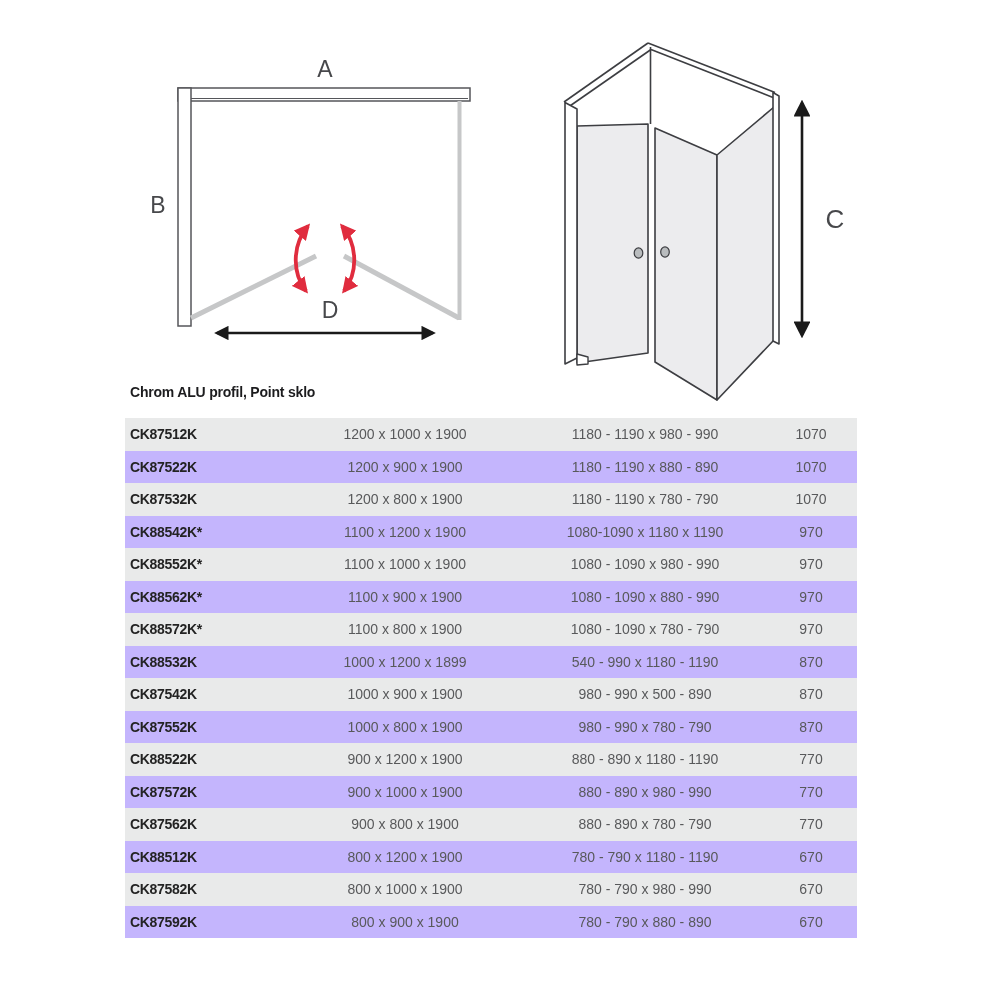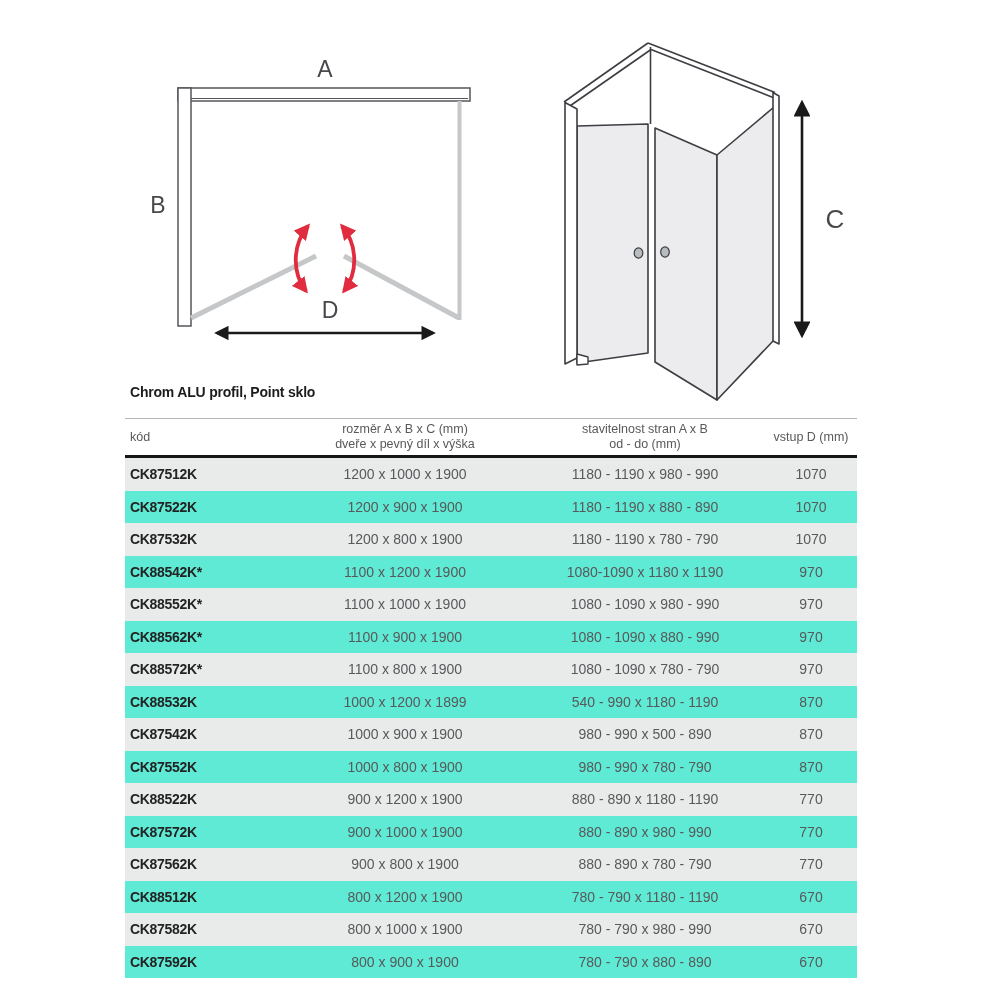--- a/index.html
+++ b/index.html
@@ -24,21 +24,21 @@
     border-top:1px solid #b4b5b7;border-bottom:3px solid #161616;
     height:36px;align-items:center;
   }
   .th{
     font-size:12.5px;line-height:1.2;color:#58595b;text-align:center;
   }
   .th.left{text-align:left;padding-left:5px;}
   .tbody{display:block;}
   .trow{
     display:grid;grid-template-columns:160px 240px 240px 92px;
-    height:32.5px;align-items:center;background:#5eead4;
+    height:32.5px;align-items:center;background:#c4b5fd;
   }
   .trow:nth-child(odd){background:#e9eaea;}
   .c{font-size:14px;color:#58595b;text-align:center;white-space:nowrap;}
   .c0{font-weight:bold;color:#232323;text-align:left;padding-left:5px;
       letter-spacing:-0.3px;}
 </style>
 </head>
 <body>
 
 <svg id="diag-plan" class="abs" width="370" height="330" viewBox="0 0 370 330">
@@ -97,36 +97,20 @@
       <path d="M0,0 L10,5 L0,10 z" fill="#1a1a1a"></path>
     </marker>
   </defs>
   <line x1="257" y1="78" x2="257" y2="310" stroke="#1a1a1a" stroke-width="2.6" marker-start="url(#ah-blk2)" marker-end="url(#ah-blk2)"></line>
   <text class="dimtext" x="290" y="203" font-size="26" text-anchor="middle">C</text>
 </svg>
 
 <h1 id="page-title" class="abs">Chrom ALU profil, Point sklo</h1>
 
 <div id="spec-table" class="abs">
-  <div class="thead">
-    <div class="th left">
-      <span>kód</span>
-    </div>
-    <div class="th">
-      <div>rozměr A x B x C (mm)</div>
-      <div>dveře x pevný díl x výška</div>
-    </div>
-    <div class="th">
-      <div>stavitelnost stran A x B</div>
-      <div>od - do (mm)</div>
-    </div>
-    <div class="th">
-      <span>vstup D (mm)</span>
-    </div>
-  </div>
   <div class="tbody">
   <div class="trow">
     <div class="c c0">CK87512K</div>
     <div class="c c1">1200 x 1000 x 1900</div>
     <div class="c c2">1180 - 1190 x 980 - 990</div>
     <div class="c c3">1070</div>
   </div>
 
   <div class="trow">
     <div class="c c0">CK87522K</div>

